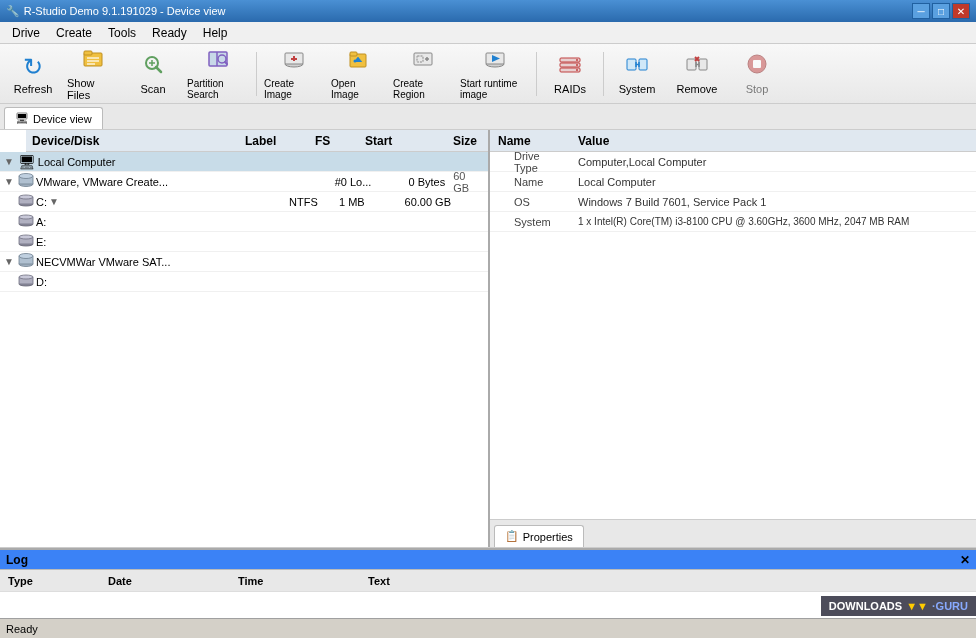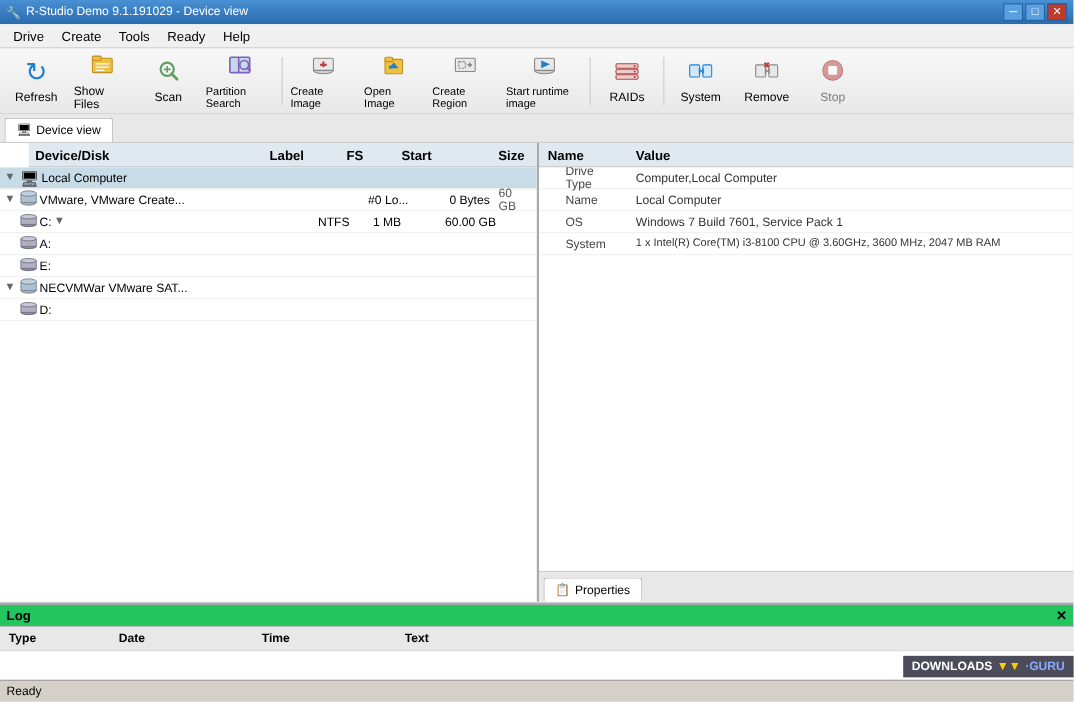--- a/index.html
+++ b/index.html
@@ -198,21 +198,21 @@
 
     
     #log-panel {
       height: 70px;
       border-top: 2px solid #aaa;
       background: white;
       display: flex;
       flex-direction: column;
     }
     #log-header {
-      background: #22c55e;
+      background: #3b82f6;
       border-bottom: 1px solid #bbb;
       display: flex;
       justify-content: space-between;
       align-items: center;
       padding: 2px 6px;
       height: 20px;
       font-size: 12px;
       font-weight: bold;
     }
     #log-table-header {

